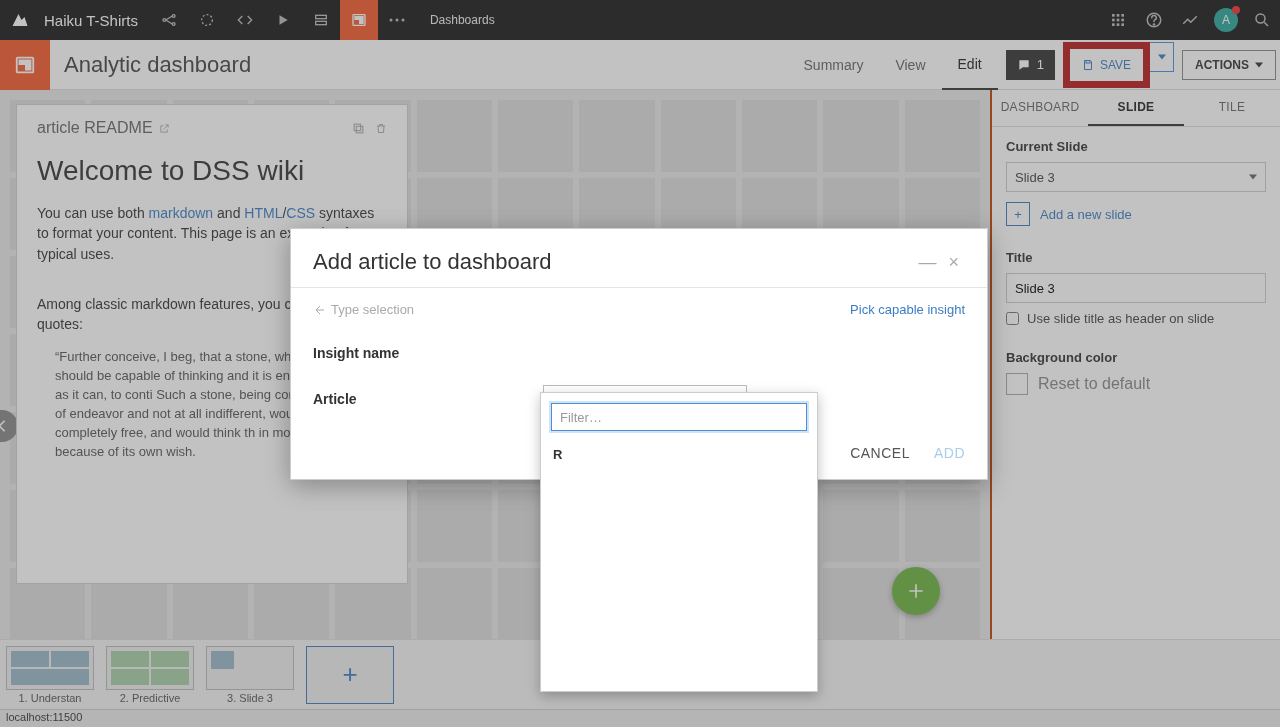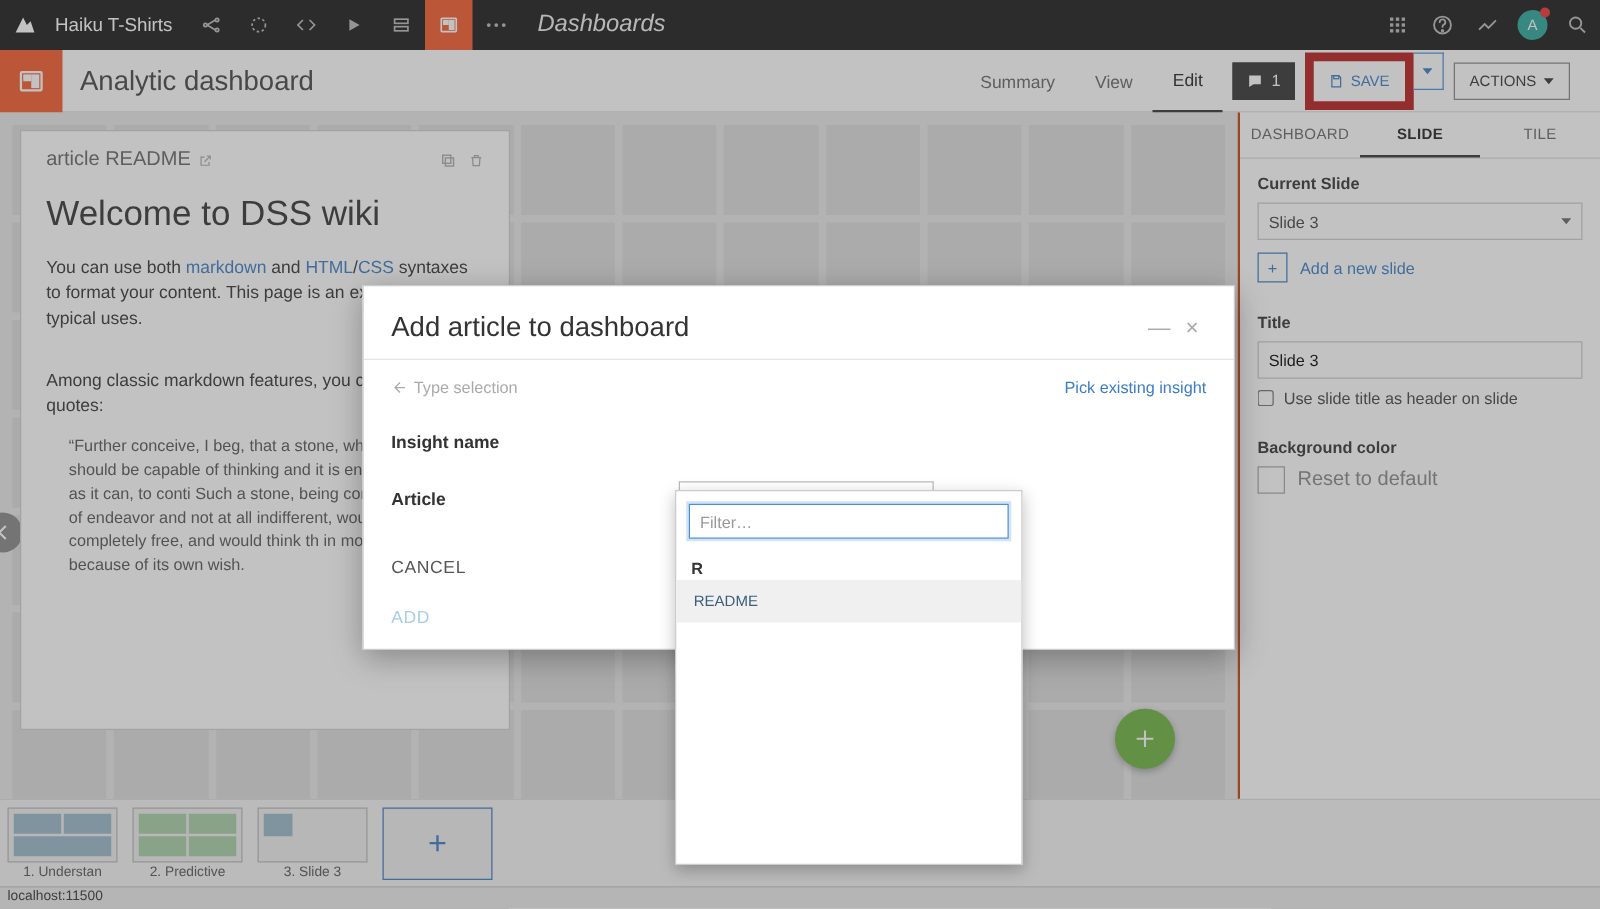--- a/index.html
+++ b/index.html
@@ -4,38 +4,38 @@
 <style>
 * { box-sizing: border-box; margin: 0; padding: 0; font-family: -apple-system, BlinkMacSystemFont, "Segoe UI", Helvetica, Arial, sans-serif; }
 html, body { width: 1280px; height: 727px; overflow: hidden; background: #e8e8e8; }
 
 
 .topbar { height: 40px; background: #1a1a1a; display: flex; align-items: center; color: #fff; font-size: 13px; }
 .topbar .bird { width: 40px; height: 40px; display: flex; align-items: center; justify-content: center; }
 .topbar .project-name { padding: 0 12px 0 4px; font-size: 15px; font-weight: 400; }
 .topbar .iconbtn { width: 38px; height: 40px; display: flex; align-items: center; justify-content: center; color: #bbb; cursor: pointer; }
 .topbar .iconbtn.active { background: #f55a2c; color: #fff; }
-.topbar .tab-label { padding: 0 14px; color: #eee; font-size: 19px; position: relative; font-style: italic; }
+.topbar .tab-label { padding: 0 14px; color: #eee; font-size: 12px; position: relative; }
 .topbar .spacer { flex: 1; }
 .topbar .right-icon { width: 36px; height: 40px; display: flex; align-items: center; justify-content: center; color: #bbb; cursor: pointer; }
 .avatar-circle { width: 24px; height: 24px; border-radius: 50%; background: #2aa79a; color: #fff; display: flex; align-items: center; justify-content: center; font-size: 12px; position: relative; }
 .avatar-circle .dot { position: absolute; top: -2px; right: -2px; width: 8px; height: 8px; background: #e33; border-radius: 50%; }
 
 
 .headerrow { height: 50px; background: #fff; border-bottom: 1px solid #ddd; display: flex; align-items: center; }
 .headerrow .left-sq { width: 50px; height: 50px; background: #f55a2c; display: flex; align-items: center; justify-content: center; }
 .headerrow .title { font-size: 22px; font-weight: 300; color: #444; padding-left: 14px; flex: 1; }
 .headerrow .tabs { display: flex; height: 50px; align-items: stretch; }
 .headerrow .tabs .htab { padding: 0 16px; display: flex; align-items: center; color: #666; font-size: 14px; cursor: pointer; }
 .headerrow .tabs .htab.active { color: #222; border-bottom: 2px solid #333; }
 .headerrow .comments-btn { border: 1px solid #333; background: #333; color: #fff; height: 30px; padding: 0 10px; display: flex; align-items: center; gap: 6px; margin: 0 8px; font-size: 13px; cursor: pointer; }
 .headerrow .save-group { display: flex; margin-right: 8px; }
 .headerrow .save-btn { border: 7px solid #b91c1c; color: #3b7dc4; background: #fff; height: 30px; padding: 16px 12px; display: flex; align-items: center; gap: 6px; font-size: 12px; cursor: pointer; }
 .headerrow .save-caret { border: 1px solid #4a90d9; border-left: none; color: #3b7dc4; background: #fff; height: 30px; width: 24px; display: flex; align-items: center; justify-content: center; cursor: pointer; }
-.headerrow .actions-btn { border: 1px solid #888; background: #fff; color: #333; height: 30px; padding: 0 12px; display: flex; align-items: center; gap: 6px; font-size: 12px; margin-right: 24px; cursor: pointer; }
+.headerrow .actions-btn { border: 1px solid #888; background: #fff; color: #333; height: 30px; padding: 0 12px; display: flex; align-items: center; gap: 6px; font-size: 12px; margin-right: 4px; cursor: pointer; font-weight: bold; }
 
 
 .body { display: flex; height: calc(727px - 40px - 50px - 70px - 18px); }
 .canvas-area { flex: 1; position: relative; background: #e8e8e8; padding: 10px; overflow: hidden; }
 .right-panel { width: 290px; background: #fff; border-left: 2px solid #c2410c; padding: 0; font-size: 13px; color: #444; }
 
 
 .grid-bg { position: absolute; top: 10px; left: 10px; right: 10px; bottom: 10px; display: grid; grid-template-columns: repeat(12, 1fr); grid-auto-rows: 72px; gap: 6px; }
 .grid-bg .cell { background: #dcdcdc; }
 
@@ -91,21 +91,21 @@
 .modal .m-head { padding: 20px 22px 12px; display: flex; align-items: center; border-bottom: 1px solid #e5e5e5; }
 .modal .m-title { font-size: 22px; font-weight: 400; color: #333; flex: 1; }
 .modal .m-min, .modal .m-close { color: #aaa; font-size: 18px; padding: 0 6px; cursor: pointer; }
 .modal .m-row1 { padding: 14px 22px 6px; display: flex; align-items: center; }
 .modal .m-back { color: #aaa; font-size: 13px; display: flex; align-items: center; gap: 6px; cursor: pointer; }
 .modal .m-pick { margin-left: auto; color: #3b7dc4; font-size: 13px; cursor: pointer; }
 .modal .m-form { padding: 10px 22px 10px; }
 .modal .m-form-row { display: flex; align-items: center; padding: 12px 0; }
 .modal .m-form-row .flab { width: 230px; font-weight: 600; color: #333; font-size: 14px; }
 .modal .m-select { width: 204px; height: 28px; border: 1px solid #bbb; padding: 0 8px; font-size: 13px; display: flex; align-items: center; justify-content: space-between; cursor: pointer; color: #444; }
-.modal .m-actions { padding: 10px 22px 18px; display: flex; justify-content: flex-end; gap: 24px; flex-direction: column; }
+.modal .m-actions { padding: 10px 22px 18px; display: flex; justify-content: flex-end; gap: 24px; }
 .modal .m-cancel { color: #555; font-size: 14px; letter-spacing: 0.5px; cursor: pointer; }
 .modal .m-add { color: #a8cde8; font-size: 14px; letter-spacing: 0.5px; cursor: pointer; }
 
 
 .dd-panel { position: fixed; left: 540px; top: 392px; width: 278px; height: 300px; background: #fff; border: 1px solid #ccc; box-shadow: 0 4px 12px rgba(0,0,0,0.25); }
 .dd-panel .dd-filter { margin: 10px; width: calc(100% - 20px); height: 28px; border: 1px solid #4a90d9; outline: 2px solid rgba(74,144,217,0.25); padding: 0 8px; font-size: 13px; color: #333; }
 .dd-panel .dd-filter::placeholder { color: #999; }
 .dd-panel .dd-group { padding: 6px 12px 2px; font-weight: 700; color: #333; font-size: 13px; }
 .dd-panel .dd-item { padding: 10px 14px; font-size: 12px; color: #3b5f7a; background: #f0f0f0; cursor: pointer; }
 
@@ -461,21 +461,21 @@
     <div class="m-min">—</div>
     <div class="m-close">×</div>
   </div>
   <div class="m-row1">
     <div class="m-back">
       <svg width="12" height="12" viewBox="0 0 24 24" fill="none" stroke="#aaa" stroke-width="2">
           <path d="M14 4 L6 12 L14 20 M6 12 H22"></path>
         </svg>
       <span>Type selection</span>
     </div>
-    <div class="m-pick">Pick existing insight</div>
+    <div class="m-pick">Pick capable insight</div>
   </div>
   <div class="m-form">
     <div class="m-form-row">
       <div class="flab">Insight name</div>
     </div>
     <div class="m-form-row">
       <div class="flab">Article</div>
       <div class="m-select">
         <span>No article selected</span>
         <svg width="8" height="8" viewBox="0 0 10 6" fill="#333">
@@ -486,14 +486,13 @@
   </div>
   <div class="m-actions">
     <div class="m-cancel">CANCEL</div>
     <div class="m-add">ADD</div>
   </div>
 </div>
 
 <div class="dd-panel">
   <input class="dd-filter" placeholder="Filter…" style="">
   <div class="dd-group">R</div>
-  <div class="dd-item">README</div>
 </div>
 
 </body></html>

